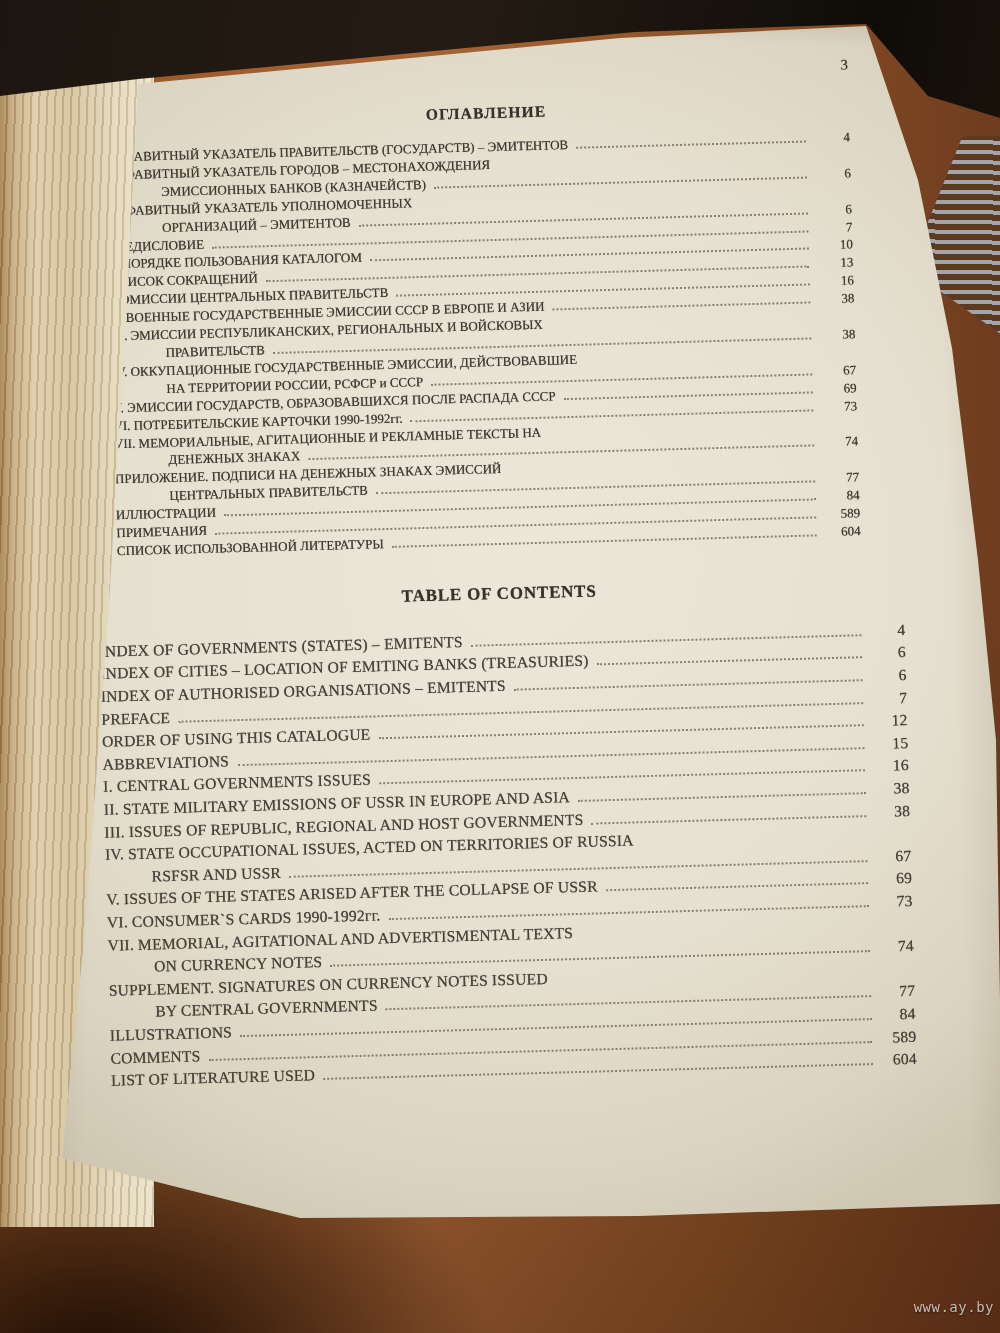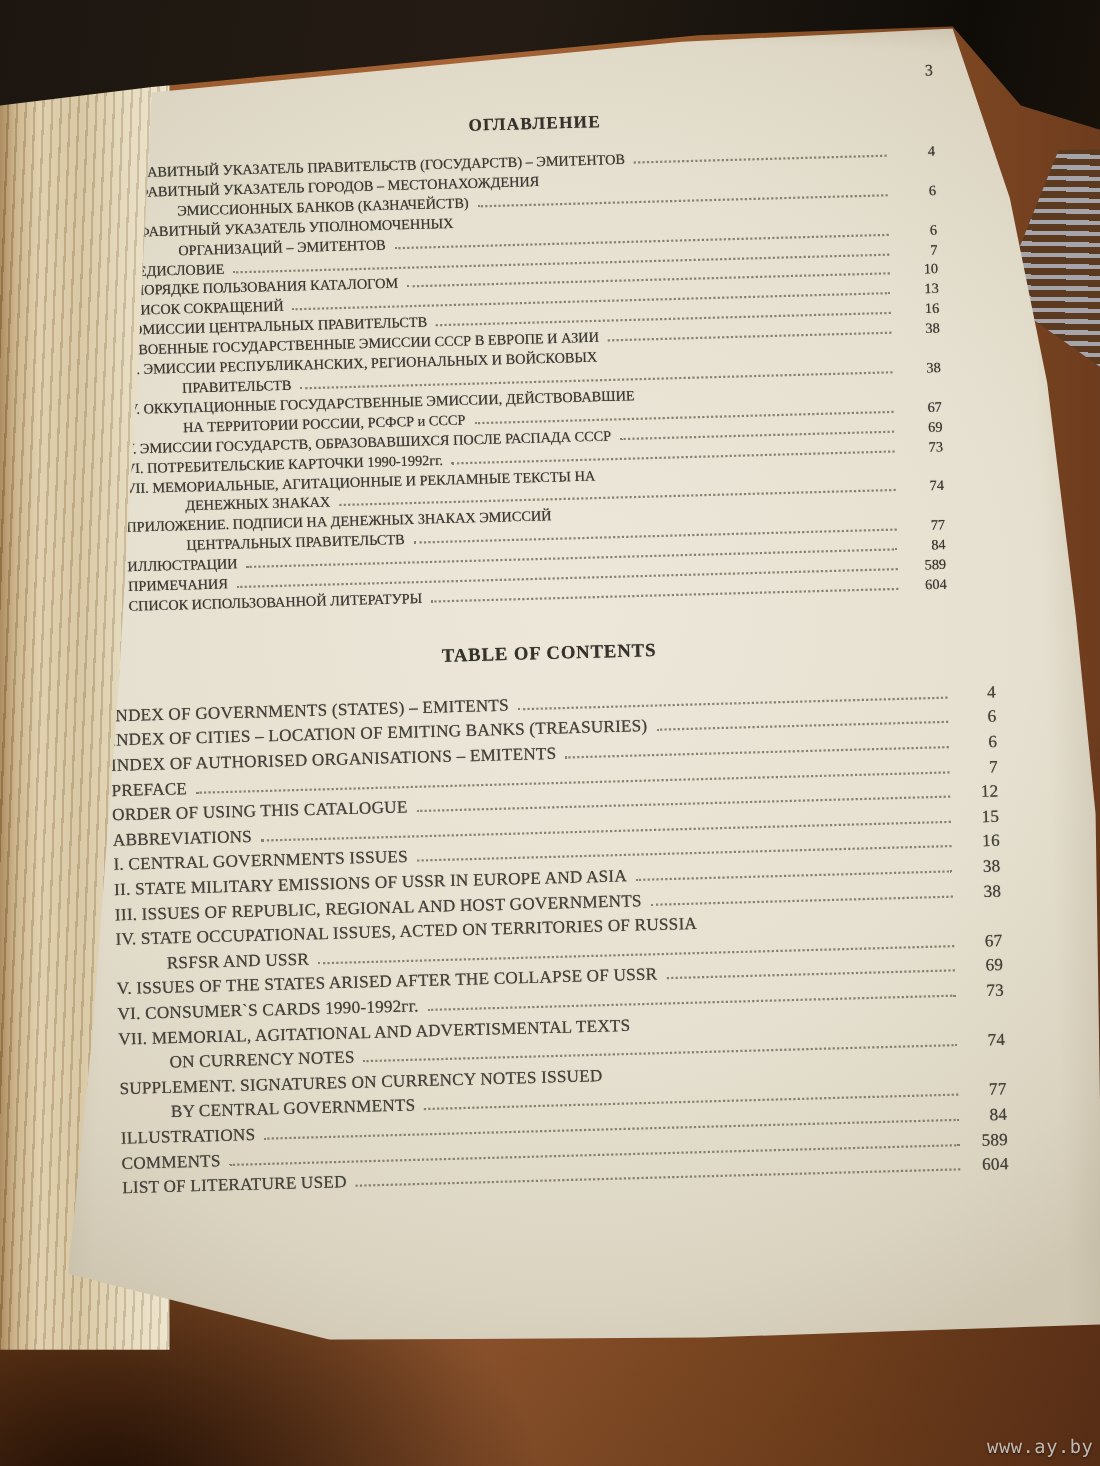--- a/index.html
+++ b/index.html
@@ -65,22 +65,22 @@
   .rows.en{margin:26px 0 0 4px;font-size:15.6px;line-height:22.6px;letter-spacing:.2px;color:#45423b;}
   .trow{display:flex;align-items:baseline;}
   .trow .t{white-space:nowrap;}
   .rows.ru .trow.indent{padding-left:54px;}
   .rows.en .trow.indent{padding-left:46px;}
   .lead{flex:1 1 auto;border-bottom:2px dotted rgba(100,90,70,.72);margin:0 10px 3px 8px;min-width:12px;}
   .rows.en .lead{margin-bottom:4px;}
   .num{min-width:34px;text-align:right;white-space:nowrap;}
   
   .watermark{
-    position:absolute;right:6px;bottom:7px;
-    font-family:"DejaVu Sans Mono",monospace;font-size:17px;letter-spacing:.5px;
+    position:absolute;right:6px;bottom:18px;
+    font-family:"DejaVu Sans Mono",monospace;font-size:14px;letter-spacing:.5px;
     color:rgba(222,220,216,.82);text-shadow:0 1px 2px rgba(0,0,0,.55);margin-left:20px;
   }
 </style>
 </head>
 <body>
 
 <div class="scene">
   <div class="wood"></div>
   <div class="stack"></div>
   <div class="darkband"></div>

